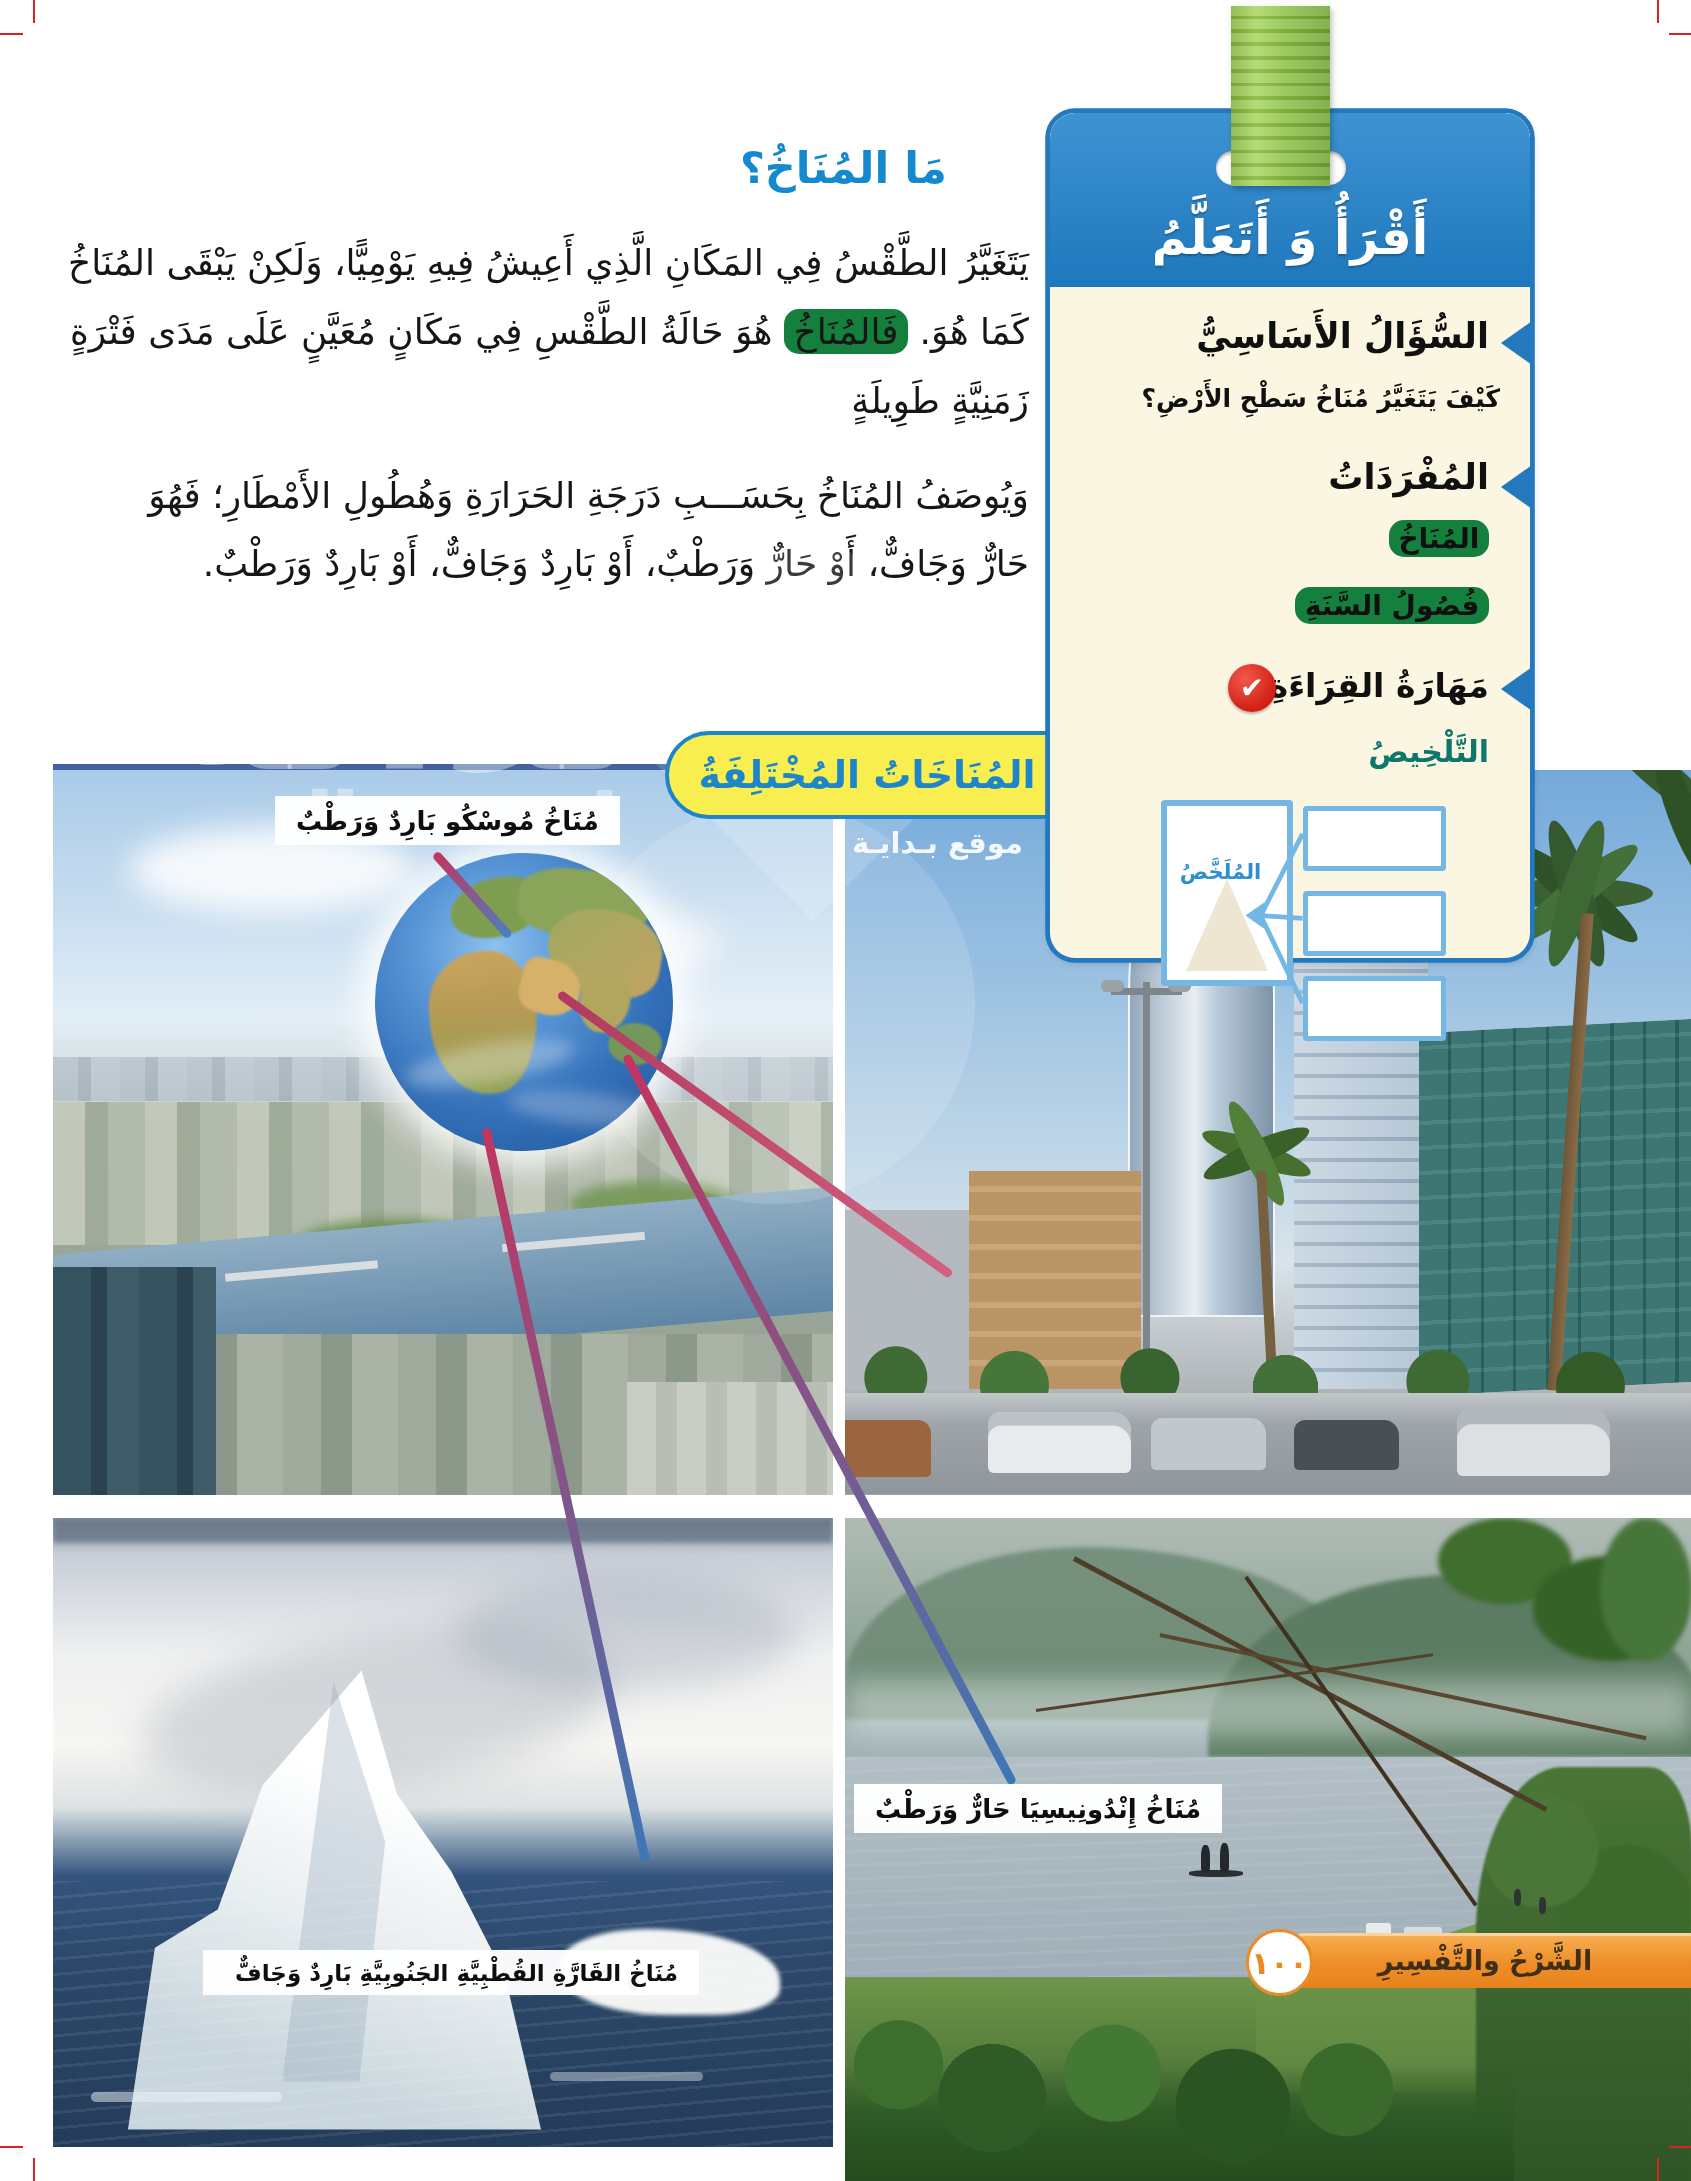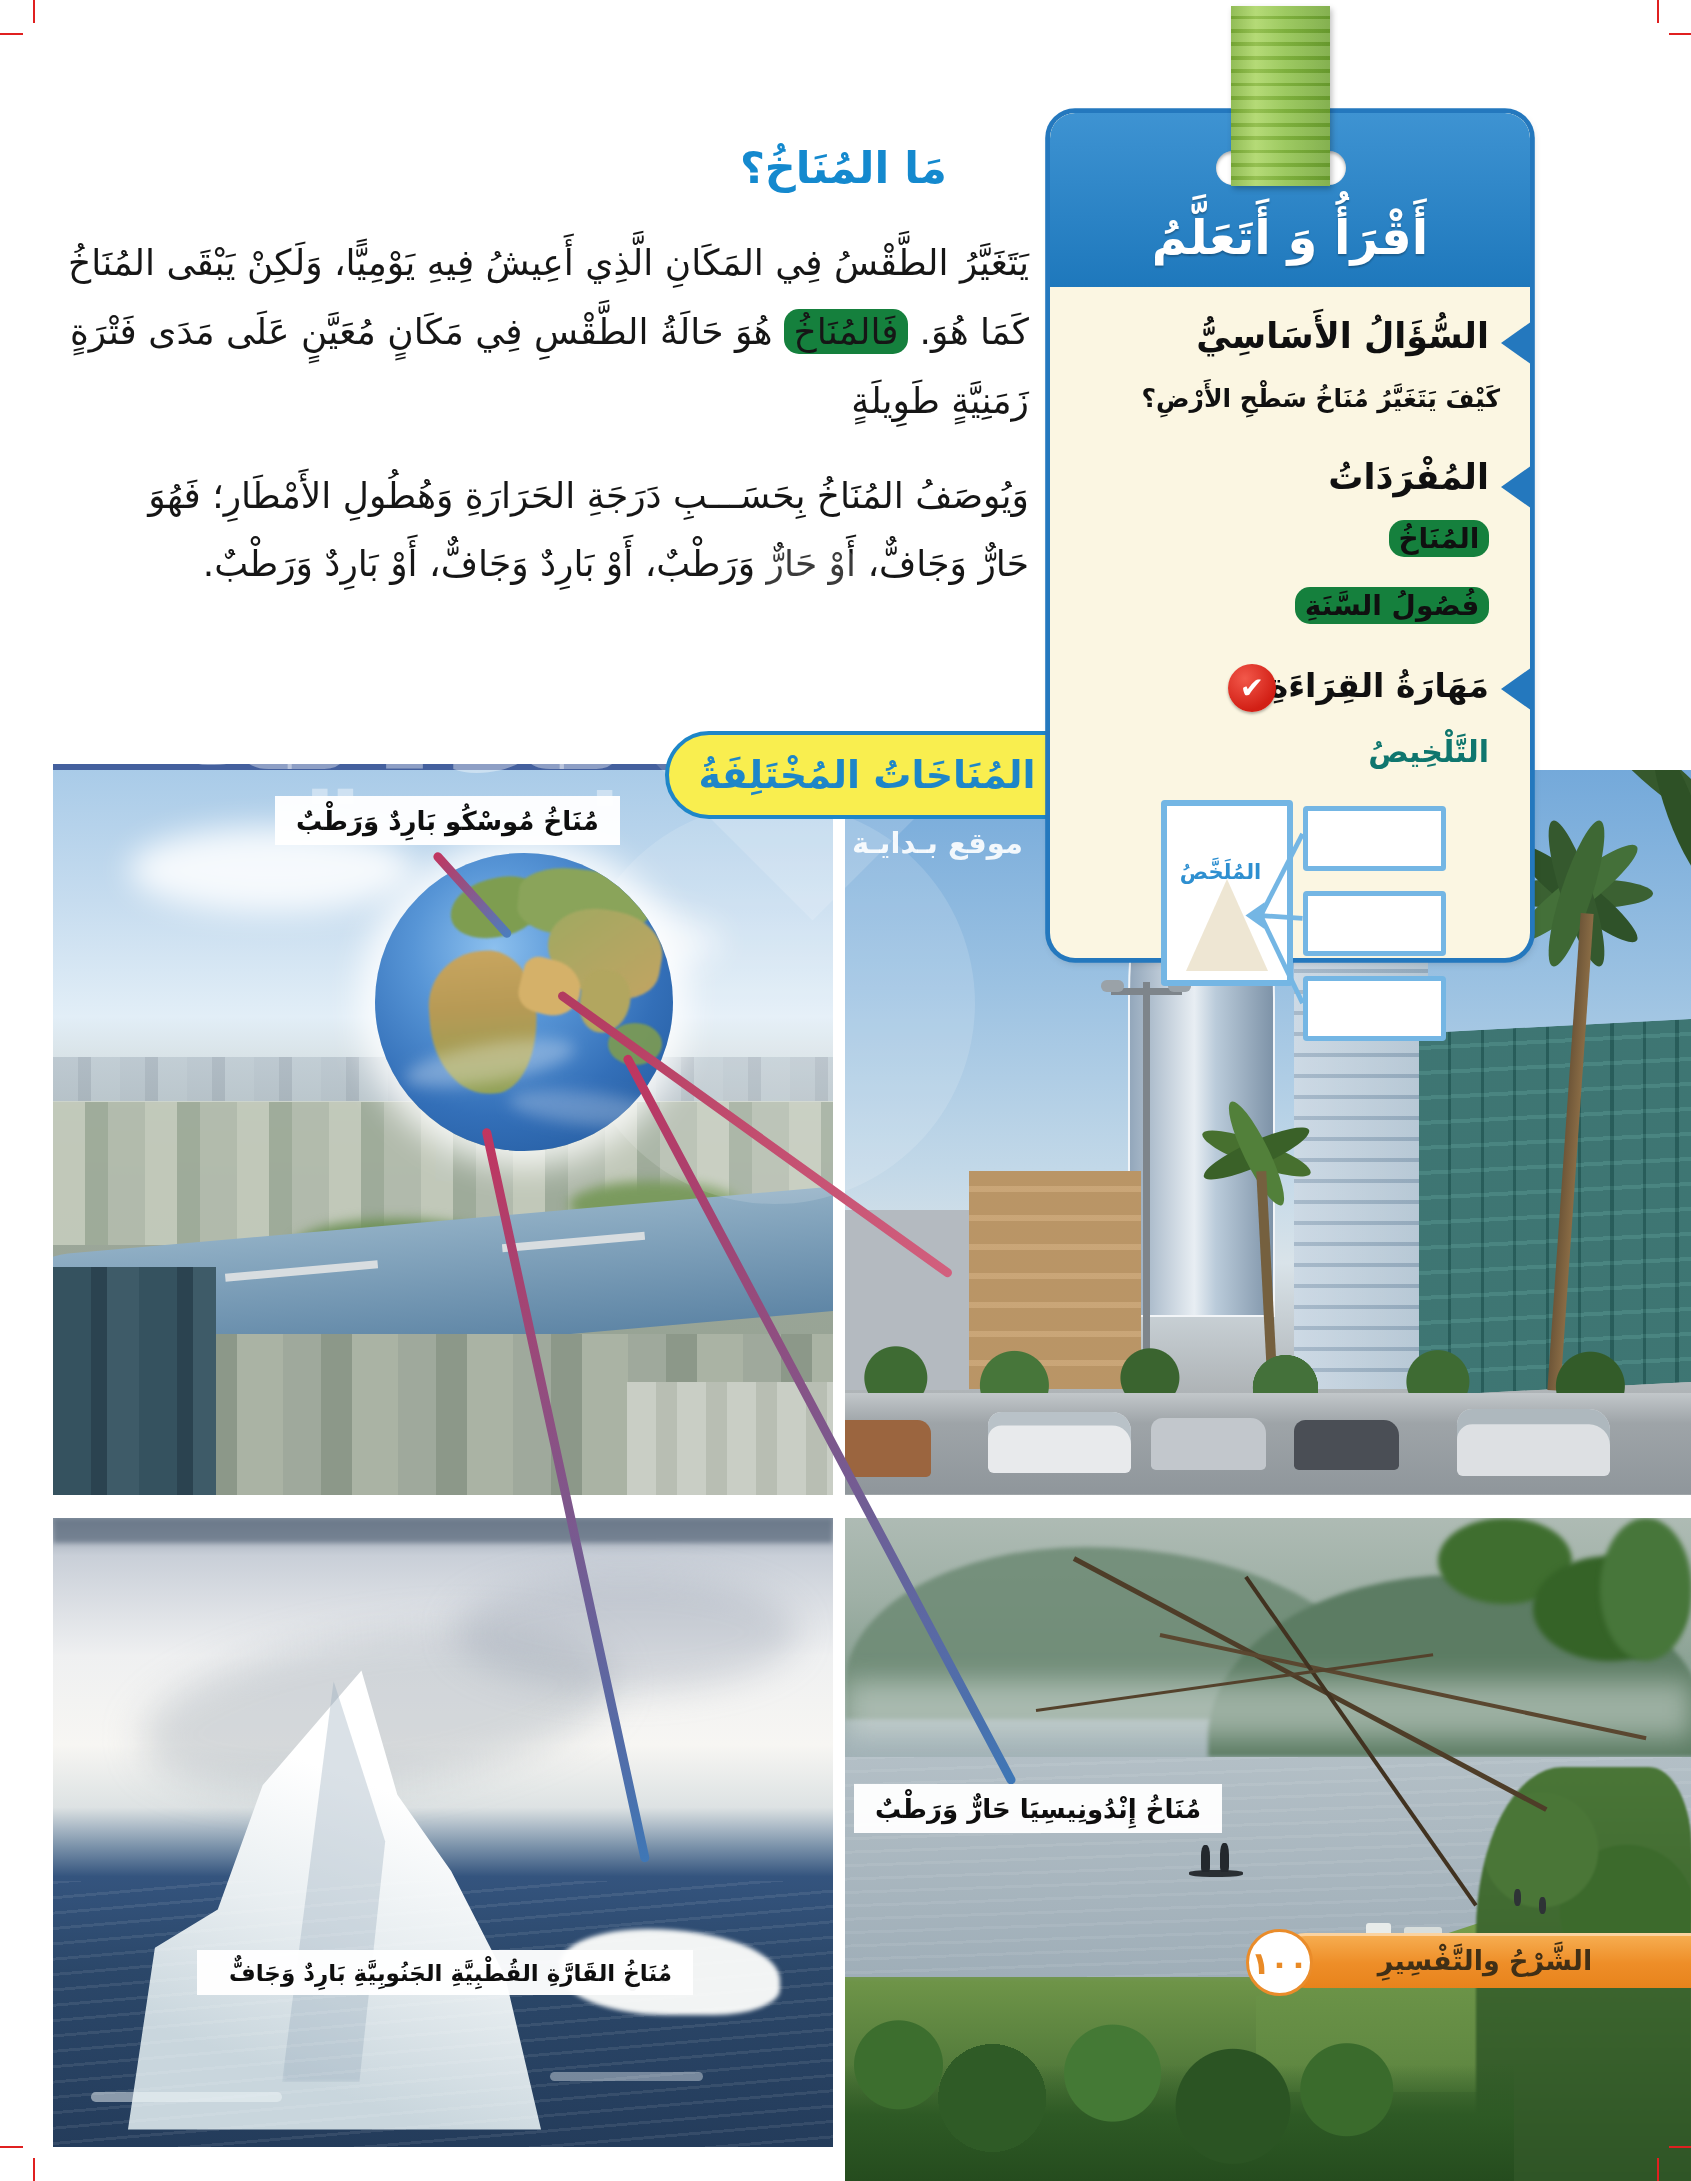--- a/index.html
+++ b/index.html
@@ -186,21 +186,21 @@
   <div class="cline" style="left:435px;top:849px;width:112px;transform:rotate(48deg);
        background:linear-gradient(90deg,#C2355F,#4A7FBF);"></div>
   <div class="cline" style="left:559px;top:989px;width:483px;transform:rotate(35.7deg);
        background:linear-gradient(90deg,#B23A60,#D2607E);"></div>
   <div class="cline" style="left:486px;top:1124px;width:751px;transform:rotate(77.7deg);
        background:linear-gradient(90deg,#C2355F,#3E77B6);"></div>
   <div class="cline" style="left:626px;top:1051px;width:825px;transform:rotate(62deg);
        background:linear-gradient(90deg,#C2355F,#3E77B6);"></div>
 
   <div class="lbl" style="left:275px;top:796px;font-size:26px;">مُنَاخُ مُوسْكُو بَارِدٌ وَرَطْبٌ</div>
-  <div class="lbl" style="left:197px;top:1950px;font-size:23px;padding-left:32px;">مُنَاخُ القَارَّةِ القُطْبِيَّةِ الجَنُوبِيَّةِ بَارِدٌ وَجَافٌّ</div>
+  <div class="lbl" style="left:203px;top:1950px;font-size:23px;padding-left:32px;">مُنَاخُ القَارَّةِ القُطْبِيَّةِ الجَنُوبِيَّةِ بَارِدٌ وَجَافٌّ</div>
   <div class="lbl" style="left:854px;top:1784px;font-size:26px;">مُنَاخُ إِنْدُونِيسِيَا حَارٌّ وَرَطْبٌ</div>
 
   <div class="ab" style="left:1278px;top:1933px;width:414px;height:55px;z-index:45;border-radius:28px 0 0 28px;
        background:linear-gradient(180deg,#F7B054,#EE8E28 55%,#E8831C);box-shadow:inset 0 2.9px 0 rgba(255,255,255,.45);
        display:flex;align-items:center;justify-content:center;">
     <span class="rtl" style="font-size:27px;font-weight:bold;color:#402F16;">الشَّرْحُ والتَّفْسِيرِ</span>
   </div>
   <div class="ab" style="left:1246px;top:1929px;width:61px;height:61px;z-index:46;background:#ffffff;border:3.8px solid #EA8C2A;
        border-radius:50%;display:flex;align-items:center;justify-content:center;">
     <span style="font-size:31px;font-weight:bold;color:#E98A26;">١٠٠</span>

